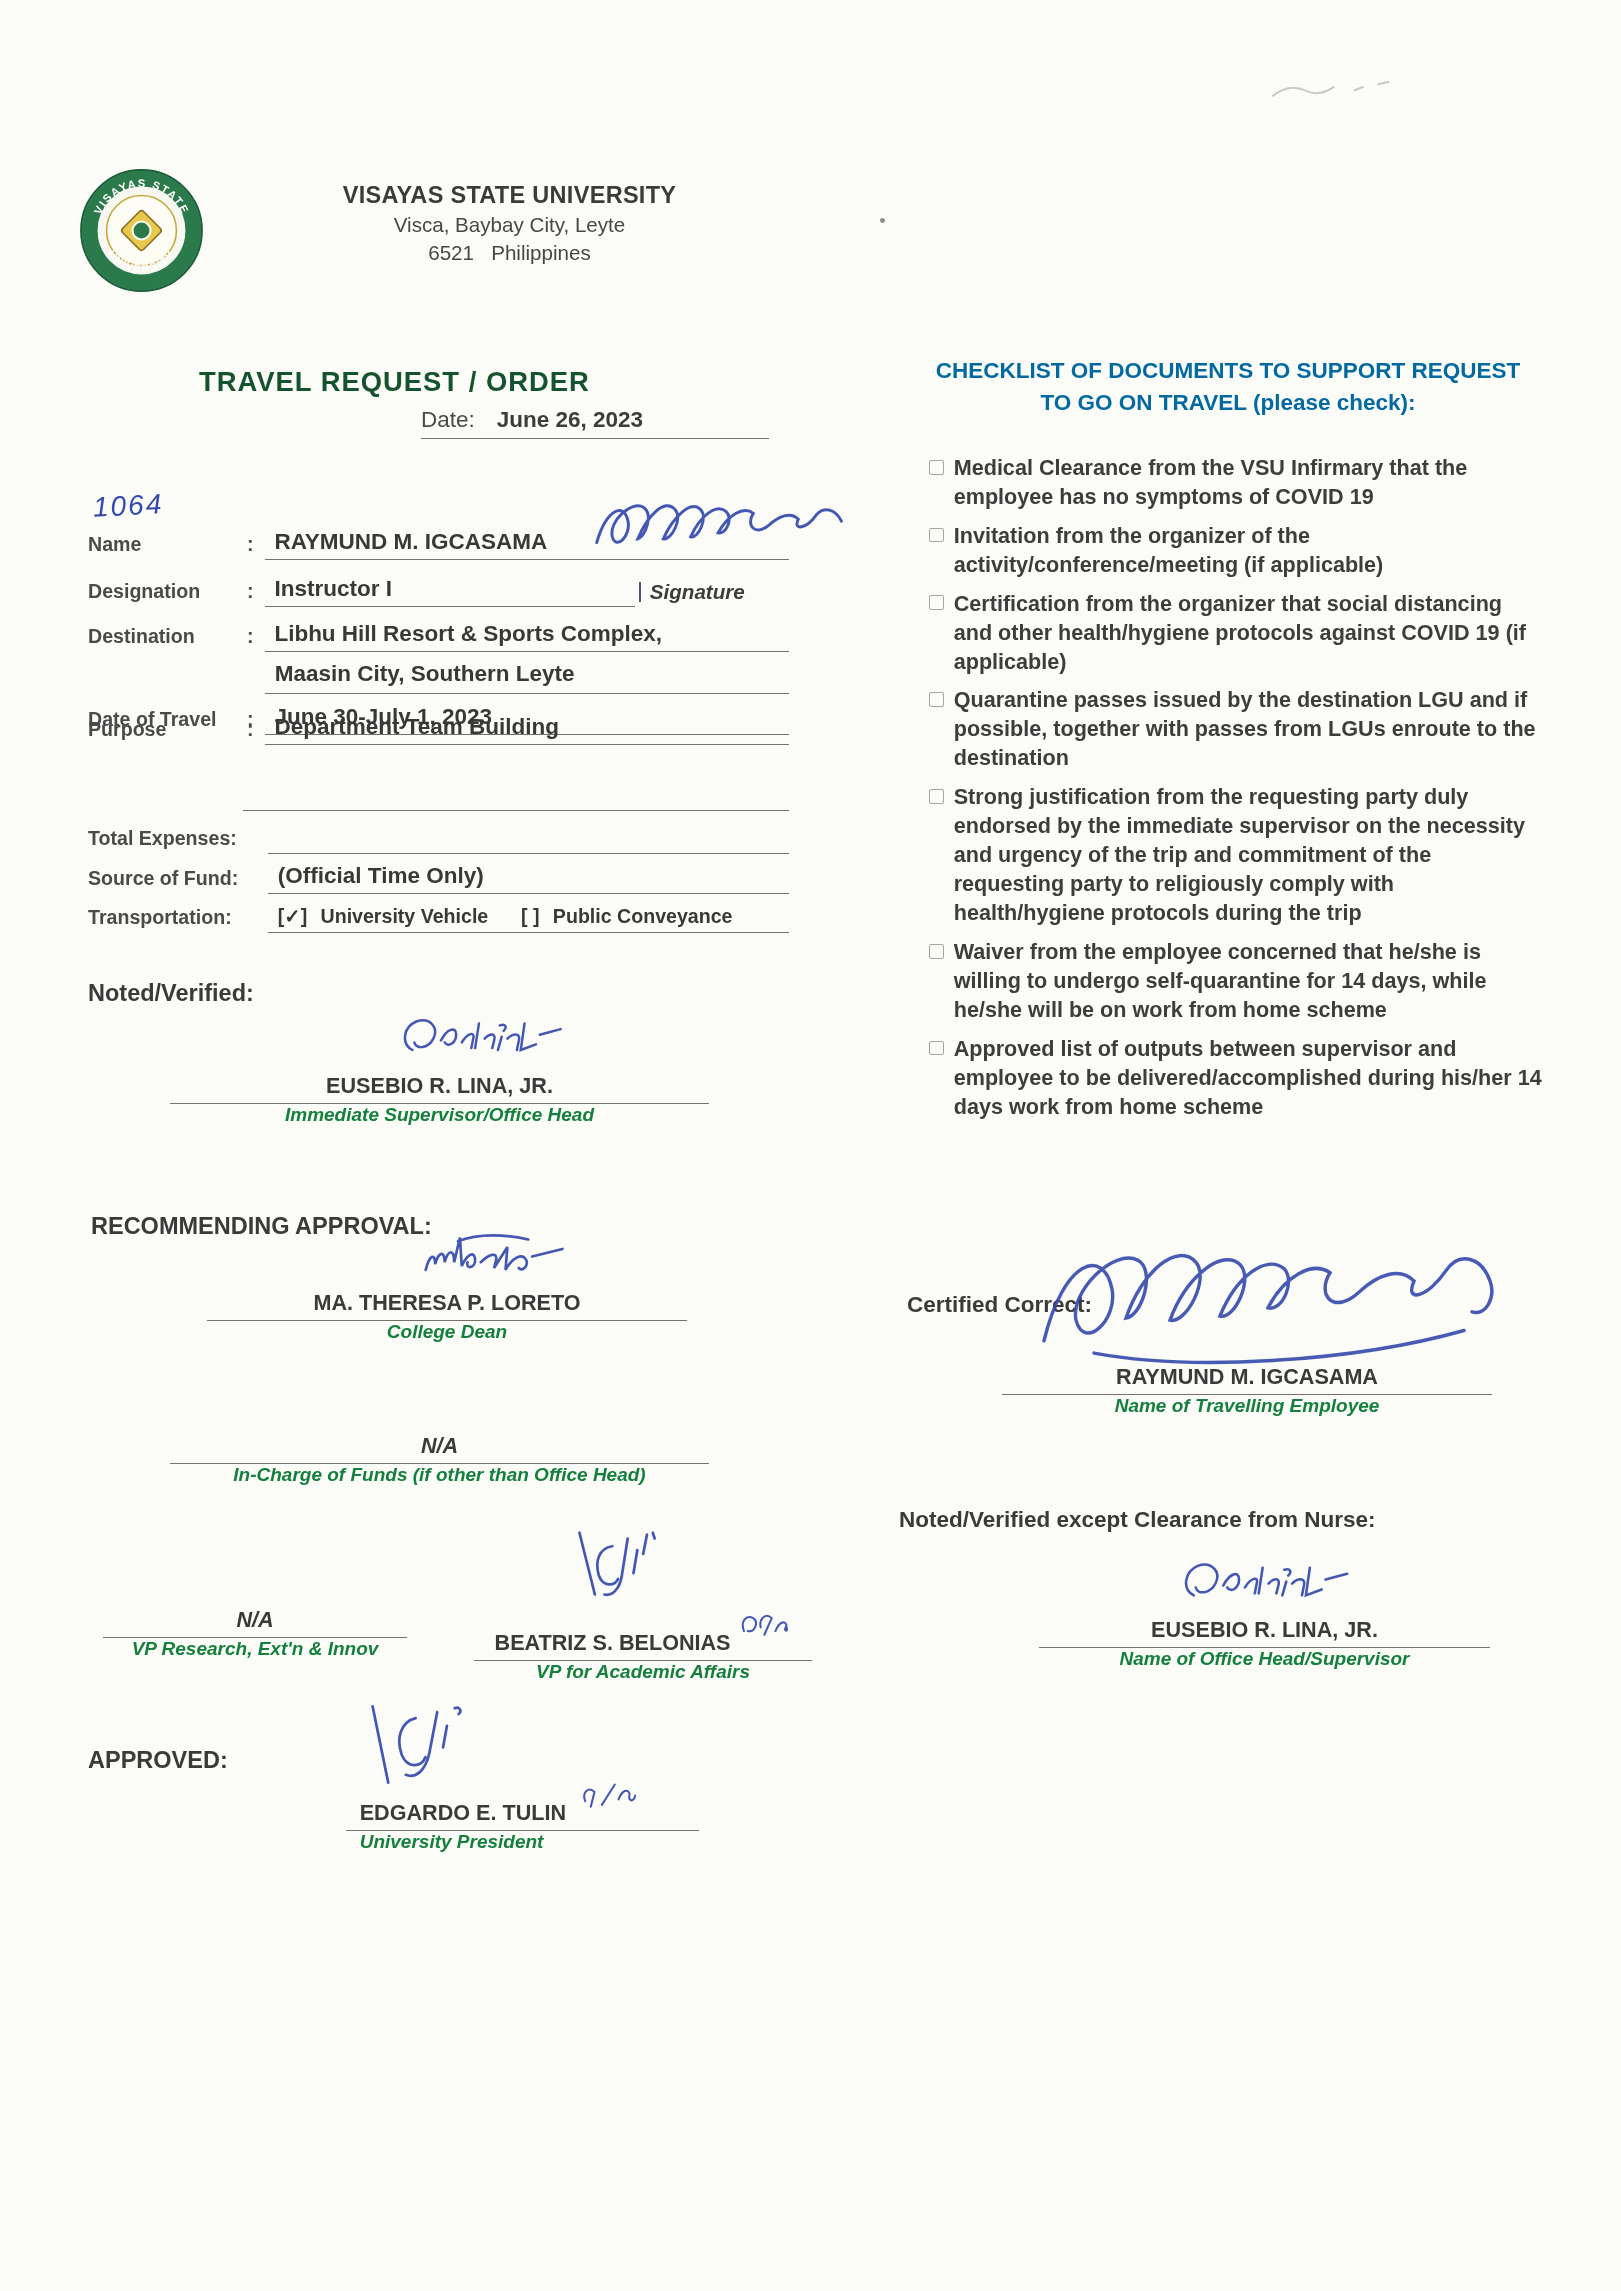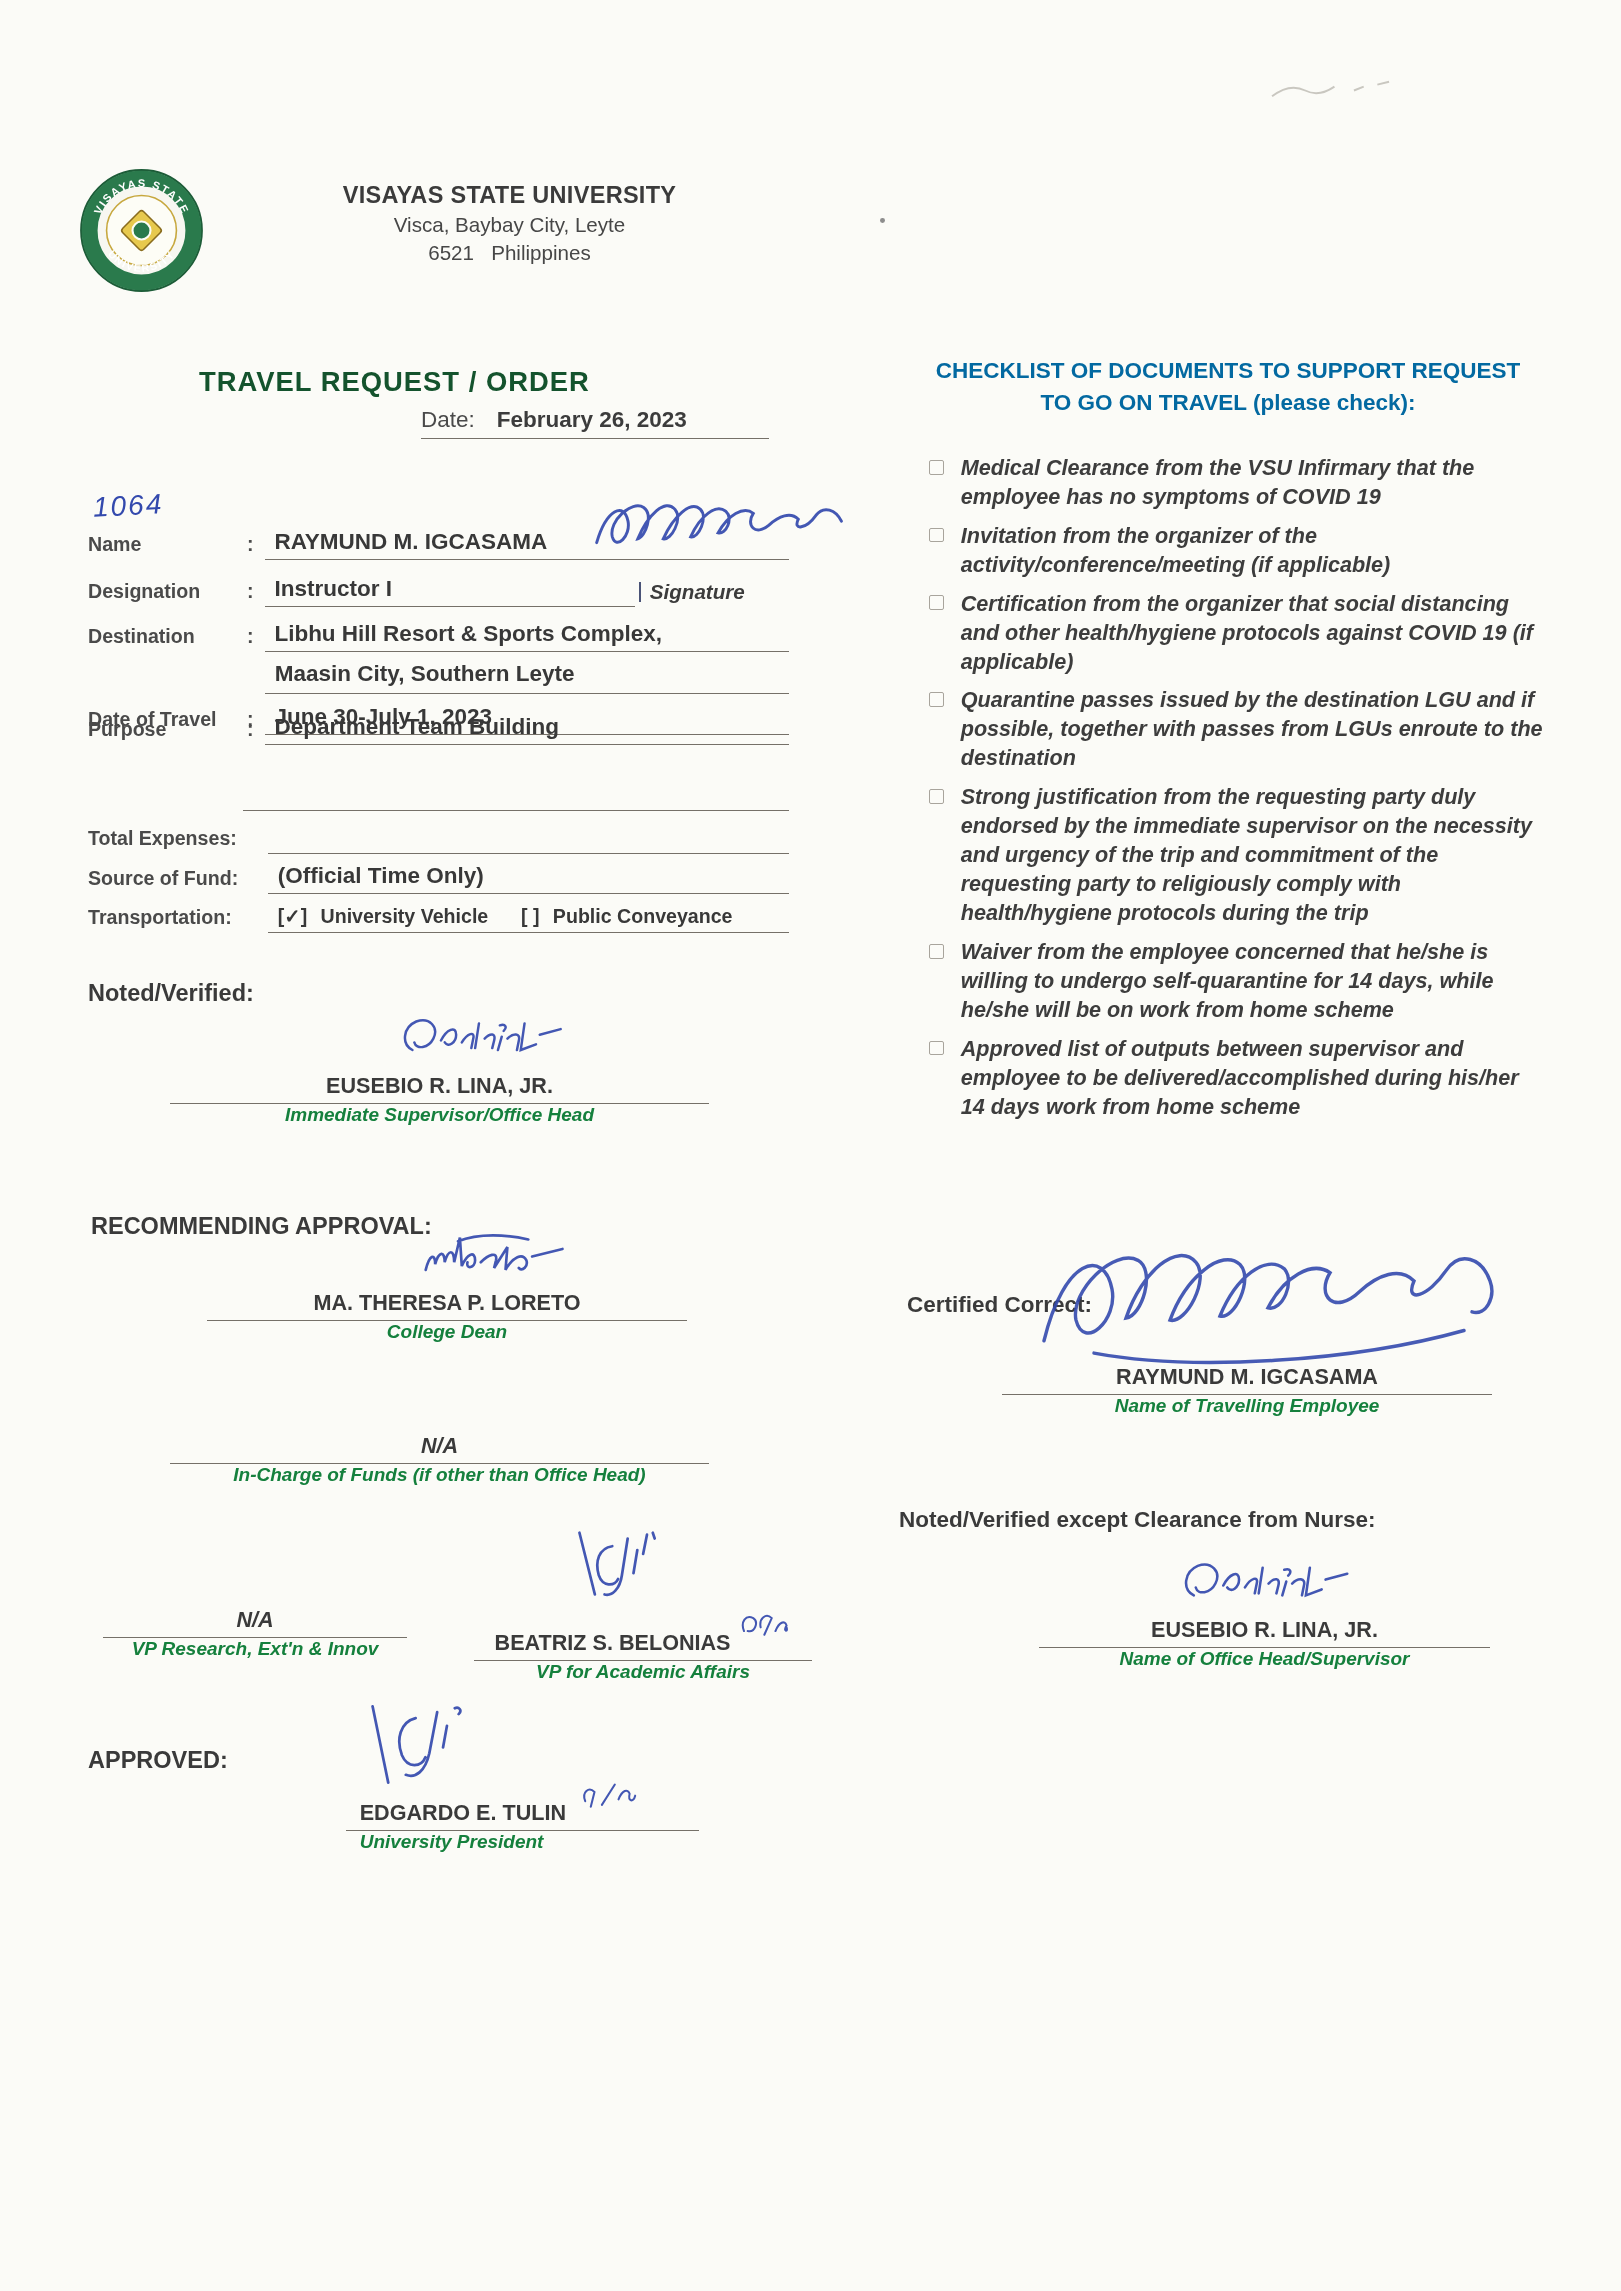--- a/index.html
+++ b/index.html
@@ -33,21 +33,21 @@
   
   .sigblock { text-align:center; }
   .signame { font-weight:bold; font-size:21.6px; color:#3a3a3a; white-space:nowrap; }
   .sigline { border-top:1.7px solid #757068; margin-top:3.9px; }
   .sigcap  { font-weight:bold; font-style:italic; font-size:19px; color:#15803d; margin-top:0; }
 
   .heading { font-weight:bold; font-size:23.5px; color:#3a3a3a;text-align:center; }
 
   
   .chk-title { font-weight:bold; font-size:22.5px; line-height:32px; color:#0369a1; text-align:center; }
-  .check-item { display:flex; gap:17px; margin-bottom:9.8px;font-style:italic; }
+  .check-item { display:flex; gap:10px; margin-bottom:9.8px; }
   .checkbox { flex:none; width:14.7px; height:14.7px; border:1.7px solid #a8a49c; border-radius:2px; margin-top:6.9px; background:#fbfbf7; }
   .check-text { font-weight:bold; font-size:21.6px; line-height:29px; color:#3d3d3d; }
 
   .ink { color:#3349ad; }
   .sig { position:absolute; pointer-events:none; }
   .tick { display:inline-block; width:0; border-left:2px solid #4a5377; height:19.6px; margin-right:8.8px; vertical-align:-2.9px; }
 </style>
 </head>
 <body>
 
@@ -81,21 +81,21 @@
 
   <svg class="sig" style="top:71px;left:1264px" width="137" height="39" viewBox="0 0 140 40">
     <path d="M8,26 q18,-14 34,-6 q14,7 30,-4 M92,20 l10,-4 M116,14 l12,-3" fill="none" stroke="#c9c7c0" stroke-width="2"></path>
   </svg>
   <div class="abs" style="top:218px;left:880px;width:4.9px;height:4.9px;border-radius:50%;background:#8d8d8d"></div>
 
   <div class="abs" style="top:366px;left:199px;font-weight:bold;font-size:27.4px;letter-spacing:1px;color:#14532d">TRAVEL REQUEST / ORDER</div>
 
   <div class="abs" style="top:407px;left:421px;width:348px;border-bottom:1.7px solid #757068;padding-bottom:4.9px;font-size:22.5px">
     <span style="color:#4a4a4a">Date:</span>
-    <span class="b" style="margin-left:15.7px">February 26, 2023</span>
+    <span class="b" style="margin-left:15.7px">June 26, 2023</span>
   </div>
 
   <div class="abs ink i" style="top:490px;left:93px;font-size:28px;transform:rotate(-3deg);letter-spacing:2px">1064</div>
 
   <svg class="sig" style="top:482px;left:586px" width="270" height="93" viewBox="0 0 270 95">
     <path d="M8,62 C18,28 36,20 40,40 C43,55 28,70 24,56 C20,40 44,18 56,26 C66,33 58,56 50,58 C60,34 78,16 88,28 C96,38 84,60 76,58 C86,36 104,18 114,28 C122,36 112,58 104,56 C114,34 130,22 140,30 C148,37 140,54 132,52 C142,34 158,24 168,32 C160,44 170,56 184,44 C194,35 206,30 214,38 C208,50 222,48 232,34 C240,24 252,28 258,40" fill="none" stroke="#3349ad" stroke-width="3" stroke-linecap="round" opacity=".92"></path>
   </svg>
 
   <div class="abs frow" style="top:525px;left:88px;width:701px">
     <span class="flabel">Name</span>

